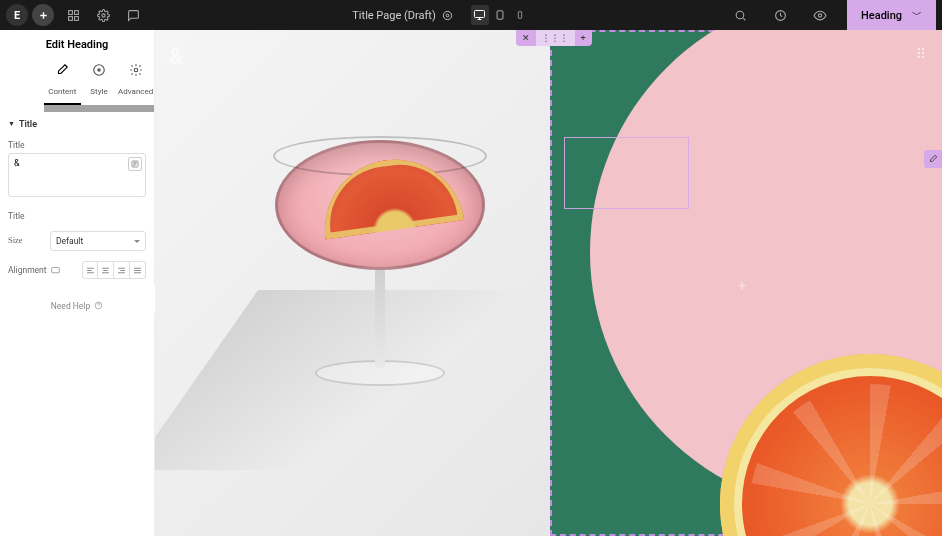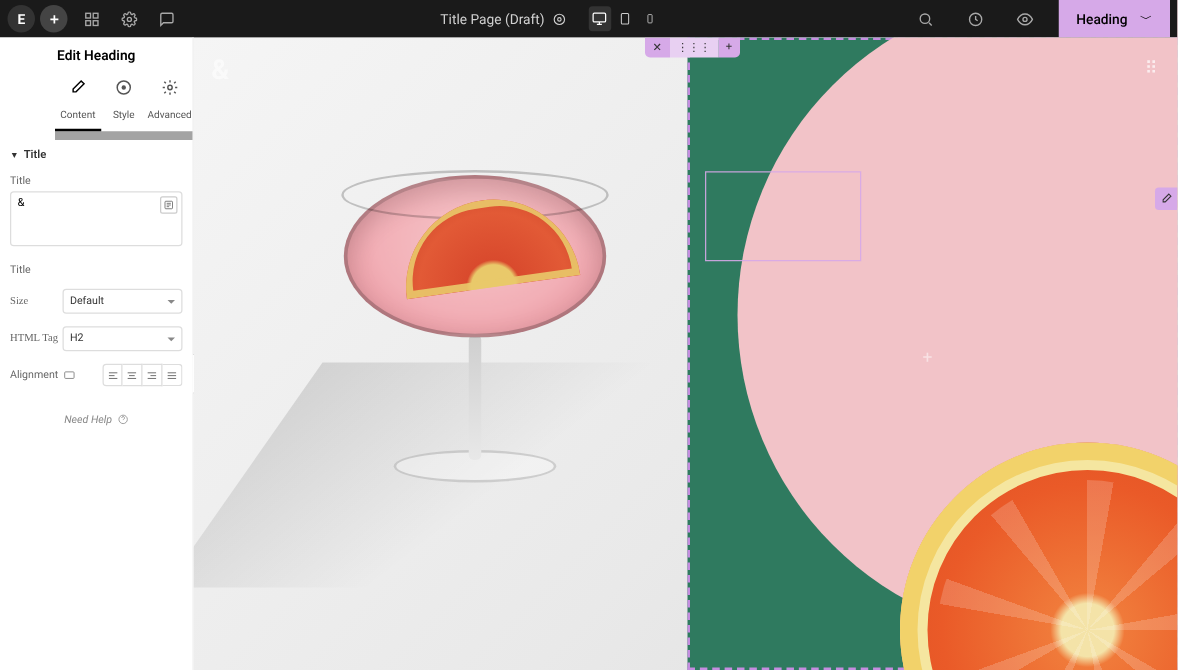--- a/index.html
+++ b/index.html
@@ -46,21 +46,21 @@
   .select { position: relative; width: 96px; height: 20px; border: 1px solid #ddd; border-radius: 3px; font-size: 8.5px; display: flex; align-items: center; padding: 0 5px; color: #333; cursor: pointer; }
   .select::after { content: ""; position: absolute; right: 5px; top: 8px; border: 3px solid transparent; border-top-color: #888; }
   .align-row { display: flex; align-items: center; justify-content: space-between; }
   .align-row .lbl-grp { display: flex; align-items: center; gap: 4px; font-size: 8.5px; color: #666; }
   .align-btns { display: flex; }
   .align-btns .ab { width: 16px; height: 18px; border: 1px solid #ddd; display: flex; align-items: center; justify-content: center; cursor: pointer; }
   .align-btns .ab:not(:first-child) { border-left: none; }
   .align-btns .ab:first-child { border-radius: 3px 0 0 3px; }
   .align-btns .ab:last-child { border-radius: 0 3px 3px 0; }
   .align-btns svg { width: 9px; height: 9px; }
-  .help { text-align: center; font-size: 8.5px; color: #888; margin-top: 22px; display: flex; justify-content: center; align-items: flex-start; gap: 4px; font-style: italic; }
+  .help { text-align: center; font-size: 8.5px; color: #888; margin-top: 22px; display: flex; justify-content: center; align-items: flex-start; gap: 4px; }
   .collapse-handle { position: absolute; right: -8px; top: 50%; width: 8px; height: 32px; background: #fff; border: 1px solid #ddd; border-left: none; border-radius: 0 4px 4px 0; display: flex; align-items: center; justify-content: center; font-size: 8px; color: #888; cursor: pointer; }
 
   
   .canvas { flex: 1; position: relative; overflow: hidden; }
   .bg-left { position: absolute; inset: 0; background: linear-gradient(135deg, #f5f5f5 0%, #e9e9e9 60%, #dedede 100%); }
   .ampersand { position: absolute; top: 14px; left: 14px; color: rgba(255,255,255,0.55); font-size: 22px; font-weight: 700; }
   .cocktail { position: absolute; left: 70px; top: 70px; width: 300px; height: 370px; }
   .glass-bowl { position: absolute; top: 40px; left: 50px; width: 210px; height: 130px; border: 3px solid rgba(0,0,0,0.25); border-radius: 50%; background: radial-gradient(ellipse at 50% 40%, #f5c4c8 0%, #f2afb6 55%, #e89aa3 80%); box-shadow: 0 8px 20px rgba(0,0,0,0.15) inset; }
   .rim { position: absolute; top: 36px; left: 48px; width: 214px; height: 40px; border: 2px solid rgba(0,0,0,0.2); border-radius: 50%; }
   .slice { position: absolute; top: 60px; left: 95px; width: 140px; height: 70px; border-radius: 70px 70px 0 0; background: radial-gradient(circle at 50% 100%, #e9c96a 0%, #e9c96a 18%, #d94a2d 22%, #e25a36 60%, #c73f24 100%); transform: rotate(-8deg); overflow: hidden; box-shadow: inset 0 0 0 6px rgba(233,201,106,0.9); }
@@ -224,24 +224,20 @@
 
       <div class="field">
         <label>Title</label>
       </div>
 
       <div class="field row">
         <label>Size</label>
         <div class="select">Default</div>
       </div>
 
-      <div class="field row">
-        <label>HTML Tag</label>
-        <div class="select">H2</div>
-      </div>
 
       <div class="field align-row">
         <div class="lbl-grp">
           <span>Alignment</span>
           <svg width="9" height="9" viewBox="0 0 24 24" fill="none" stroke="#888" stroke-width="2">
               <rect x="2" y="4" width="20" height="14" rx="2"></rect>
             </svg>
         </div>
         <div class="align-btns">
           <div class="ab">

